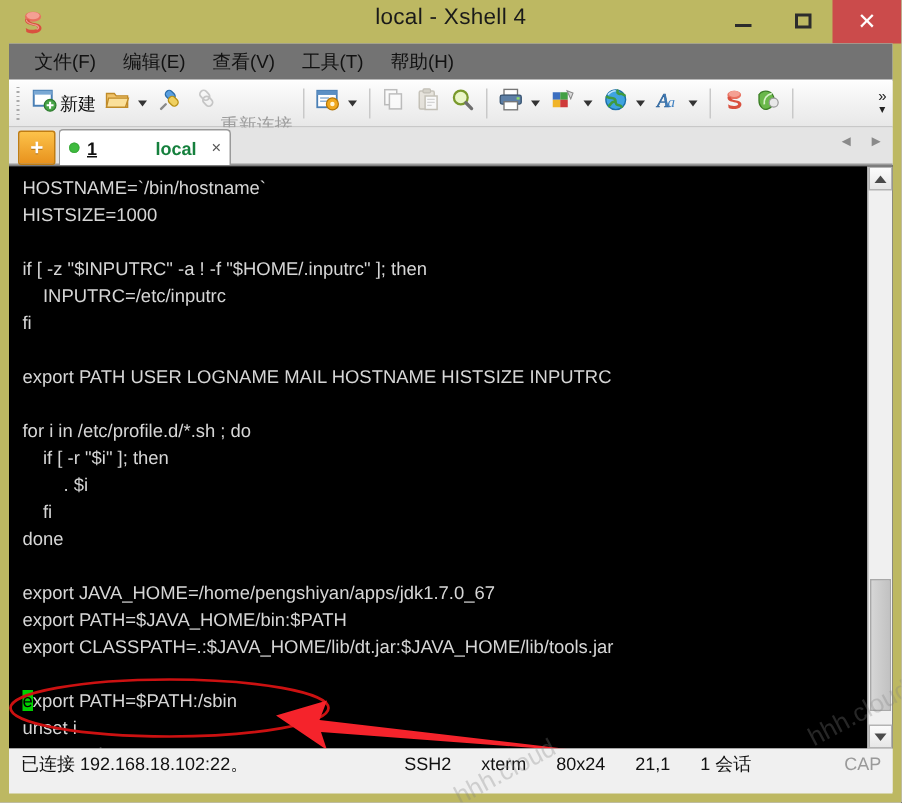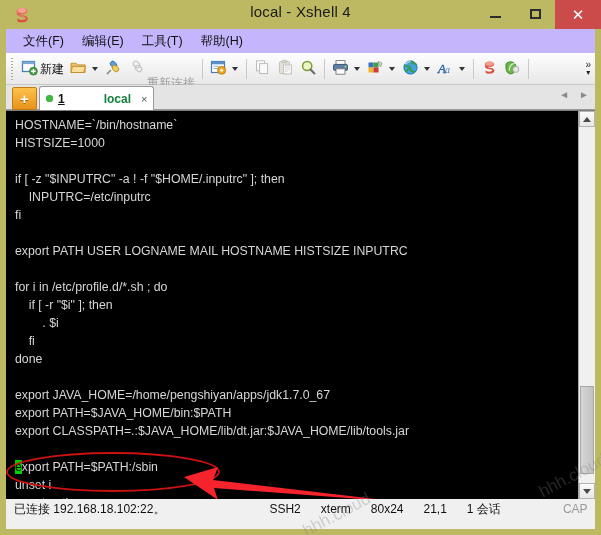--- a/index.html
+++ b/index.html
@@ -91,21 +91,21 @@
     width: 589px; height: 500px;
     background: #f0f0f0;
     box-sizing: border-box;
   }
 
   
   .menubar {
     position: absolute;
     left: 0; top: 0;
     width: 589px; height: 25px;
-    background: #c4b5fd;
+    background: #737373;
     border-bottom: 1px solid #ffffff;
     display: flex;
     align-items: center;
     padding-left: 8px;
     box-sizing: border-box;
   }
   .menu-item {
     font-size: 12.5px;
     color: #111;
     padding: 3px 9px;
@@ -408,20 +408,21 @@
         <span class="glyph-close">✕</span>
       </div>
     </div>
   </div>
 
   <div class="client">
 
     <div class="menubar">
       <div class="menu-item">文件(F)</div>
       <div class="menu-item">编辑(E)</div>
+      <div class="menu-item">查看(V)</div>
       <div class="menu-item">工具(T)</div>
       <div class="menu-item">帮助(H)</div>
     </div>
 
     <div class="toolbar">
       <div class="tb-grip"></div>
 
       <div class="tb-btn">
         <span class="ico">
           <svg width="17" height="17" viewBox="0 0 17 17">

